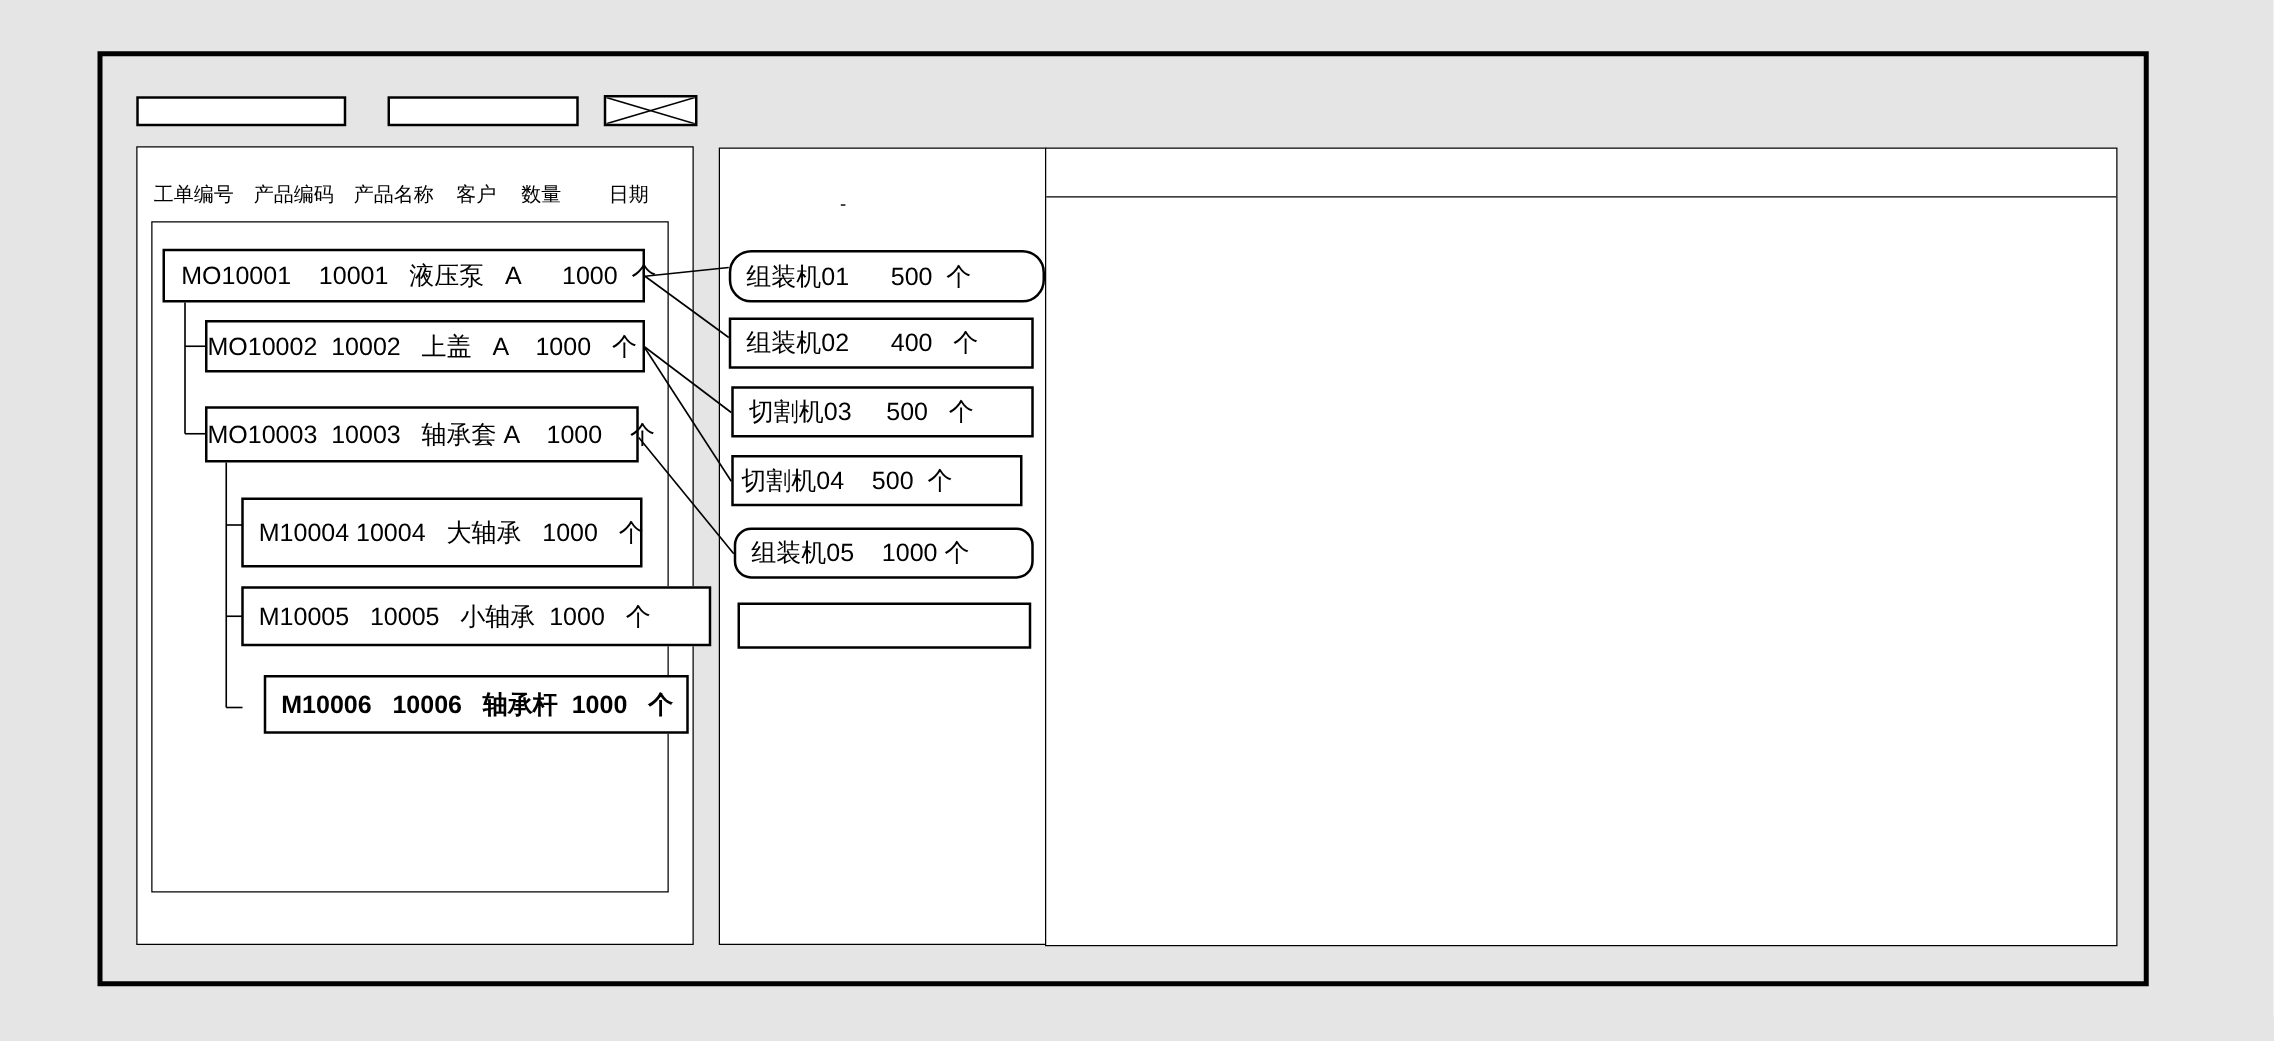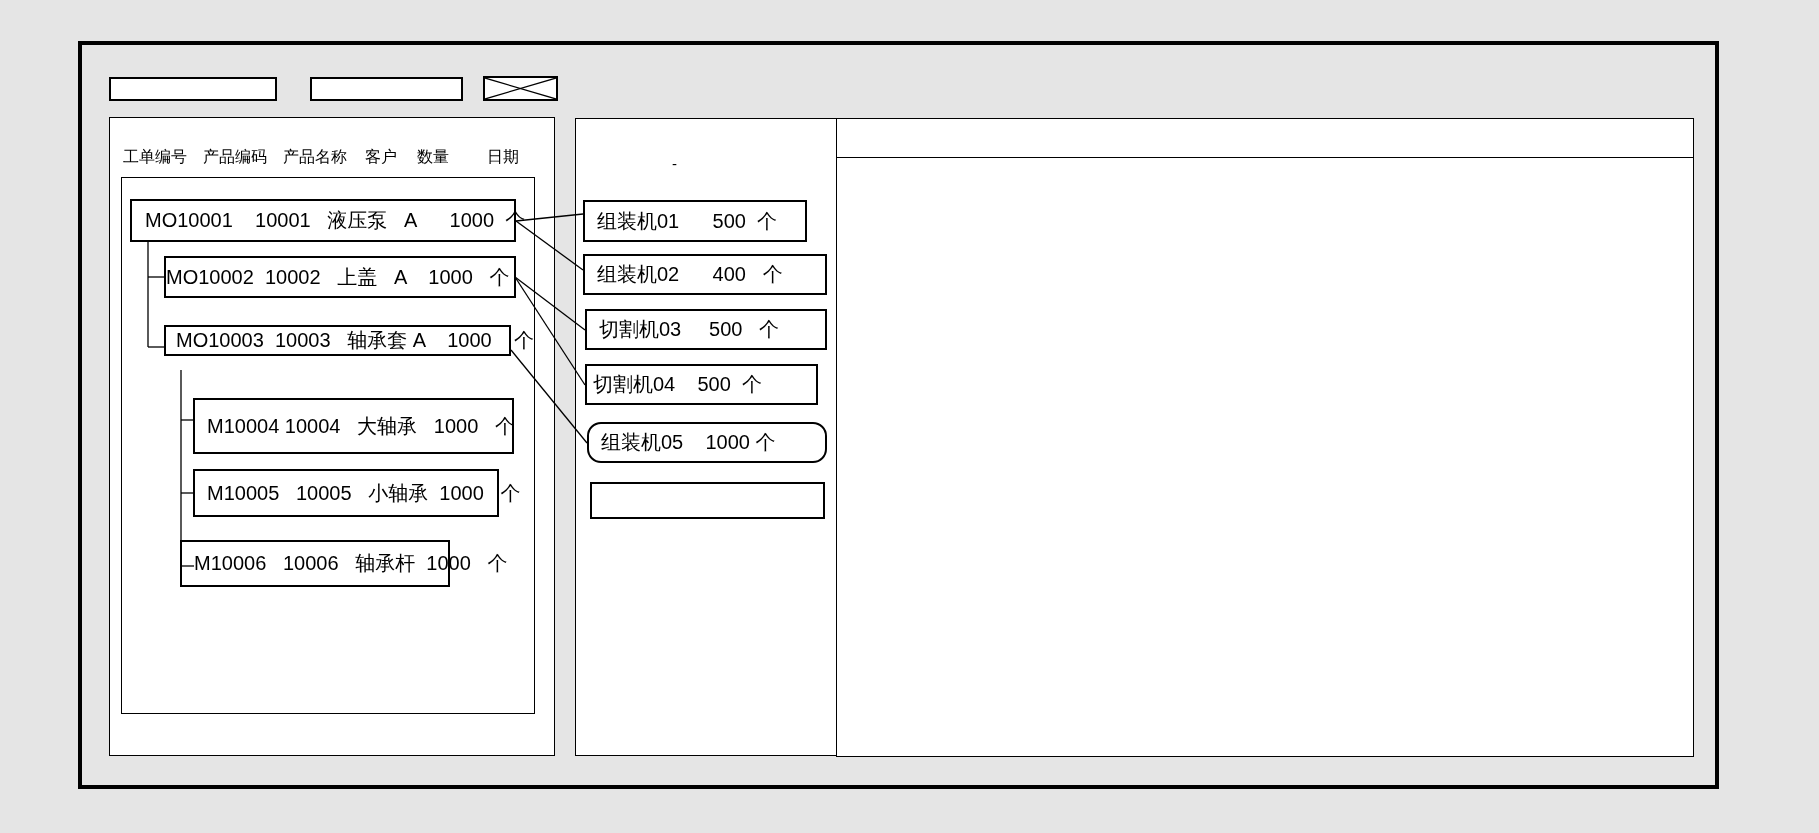--- a/index.html
+++ b/index.html
@@ -49,26 +49,26 @@
     background: #fff;
     display: flex;
     align-items: center;
     font-size: 20px;
     white-space: pre;
   }
   .node-text { white-space: pre; }
 
   .t1 { left: 130px; top: 199px; width: 386px; height: 43px; padding-left: 13px; }
   .t2 { left: 164px; top: 256px; width: 352px; height: 42px; }
-  .t3 { left: 164px; top: 325px; width: 347px; height: 31px; padding-left: 10px; }
+  .t3 { left: 164px; top: 325px; width: 347px; height: 45px; }
   .t4 { left: 193px; top: 398px; width: 321px; height: 56px; padding-left: 12px; }
-  .t5 { left: 193px; top: 469px; width: 306px; height: 48px; padding-left: 12px; }
-  .t6 { left: 180px; top: 540px; width: 270px; height: 47px; padding-left: 12px; }
+  .t5 { left: 193px; top: 469px; width: 376px; height: 48px; padding-left: 12px; }
+  .t6 { left: 211px; top: 540px; width: 340px; height: 47px; padding-left: 12px; font-weight: bold; }
 
-  .m1 { left: 583px; top: 200px; width: 224px; height: 42px; padding-left: 12px; }
+  .m1 { left: 583px; top: 200px; width: 253px; height: 42px; padding-left: 12px; border-radius: 18px; }
   .m2 { left: 583px; top: 254px; width: 244px; height: 41px; padding-left: 12px; }
   .m3 { left: 585px; top: 309px; width: 242px; height: 41px; padding-left: 12px; }
   .m4 { left: 585px; top: 364px; width: 233px; height: 41px; padding-left: 6px; }
   .m5 { left: 587px; top: 422px; width: 240px; height: 41px; padding-left: 12px; border-radius: 14px; }
   .m6 { left: 590px; top: 482px; width: 235px; height: 37px; padding-left: 12px; }
 
   .stray-mark {
     position: absolute;
     left: 672px; top: 156px;
     font-size: 15px;

